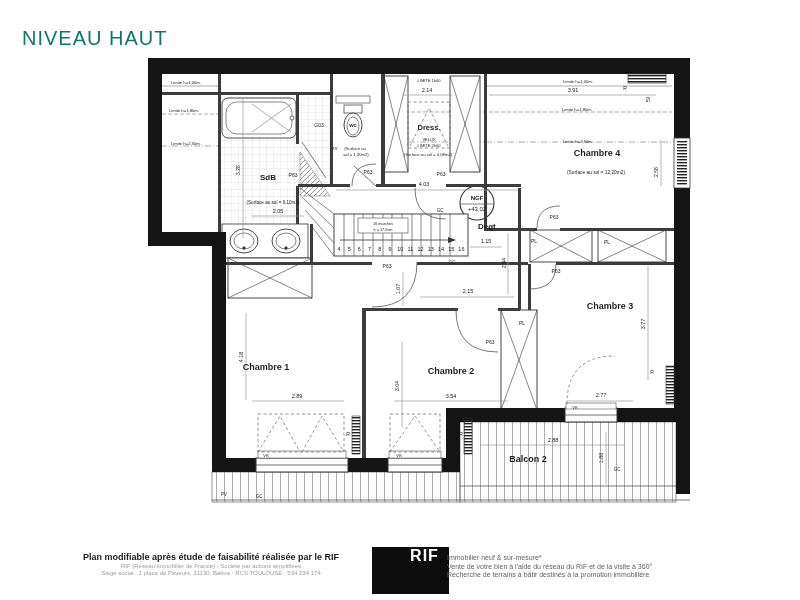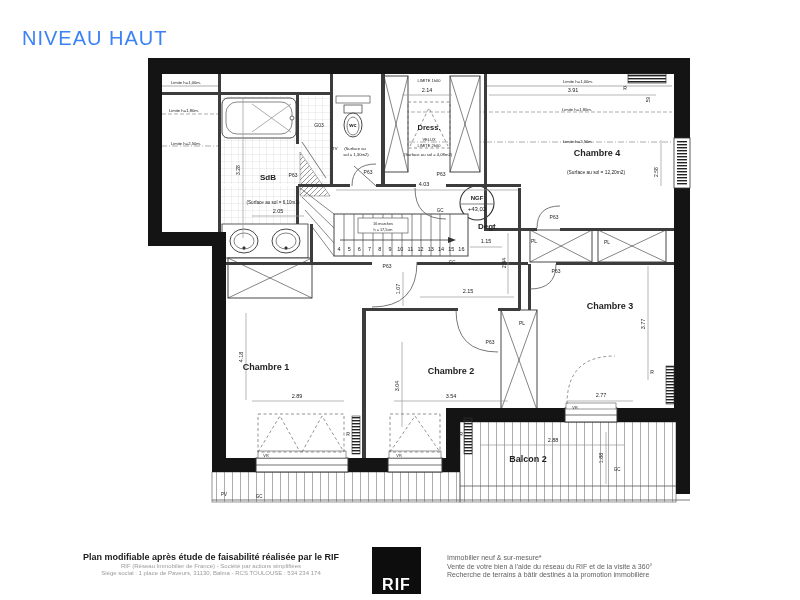--- a/index.html
+++ b/index.html
@@ -1,33 +1,33 @@
 <!DOCTYPE html>
 <html><head>
 <meta charset="utf-8">
 <style>
   html,body{margin:0;padding:0;}
   body{
     width:800px;height:600px;position:relative;overflow:hidden;
     background:#ffffff;font-family:"Liberation Sans",sans-serif;
   }
   .page-title{
-    position:absolute;left:22px;top:27px;font-size:20px;color:#3b82f6;
+    position:absolute;left:22px;top:27px;font-size:20px;color:#0f766e;
     letter-spacing:1px;font-weight:400;
   }
   .plan-svg{position:absolute;left:0;top:0;}
   .footer{position:absolute;left:0;top:543px;width:800px;height:57px;}
   .footer-left{
     position:absolute;left:80px;top:9px;width:262px;text-align:center;color:#1c1c1c;
   }
   .footer-left .bold-line{font-size:9px;font-weight:bold;white-space:nowrap;}
   .footer-left .small-line{font-size:6px;color:#9a9a9a;margin-top:1px;white-space:nowrap;}
   .rif-logo{
     position:absolute;left:372px;top:4px;width:49px;height:47px;background:#0d0d0d;
-    display:flex;align-items:flex-end;justify-content:center;
+    display:flex;align-items:flex-start;justify-content:center;padding-left:28px;
   }
   .rif-logo span{color:#ffffff;font-weight:bold;font-size:16px;letter-spacing:1px;}
   .footer-right{position:absolute;left:447px;top:11px;color:#5f5f5f;font-size:7px;line-height:8.5px;}
 </style>
 </head>
 <body>
 
 <div class="page-title">NIVEAU HAUT</div>
 
 <svg class="plan-svg" width="800" height="600" viewBox="0 0 800 600" font-family="Liberation Sans, sans-serif">

